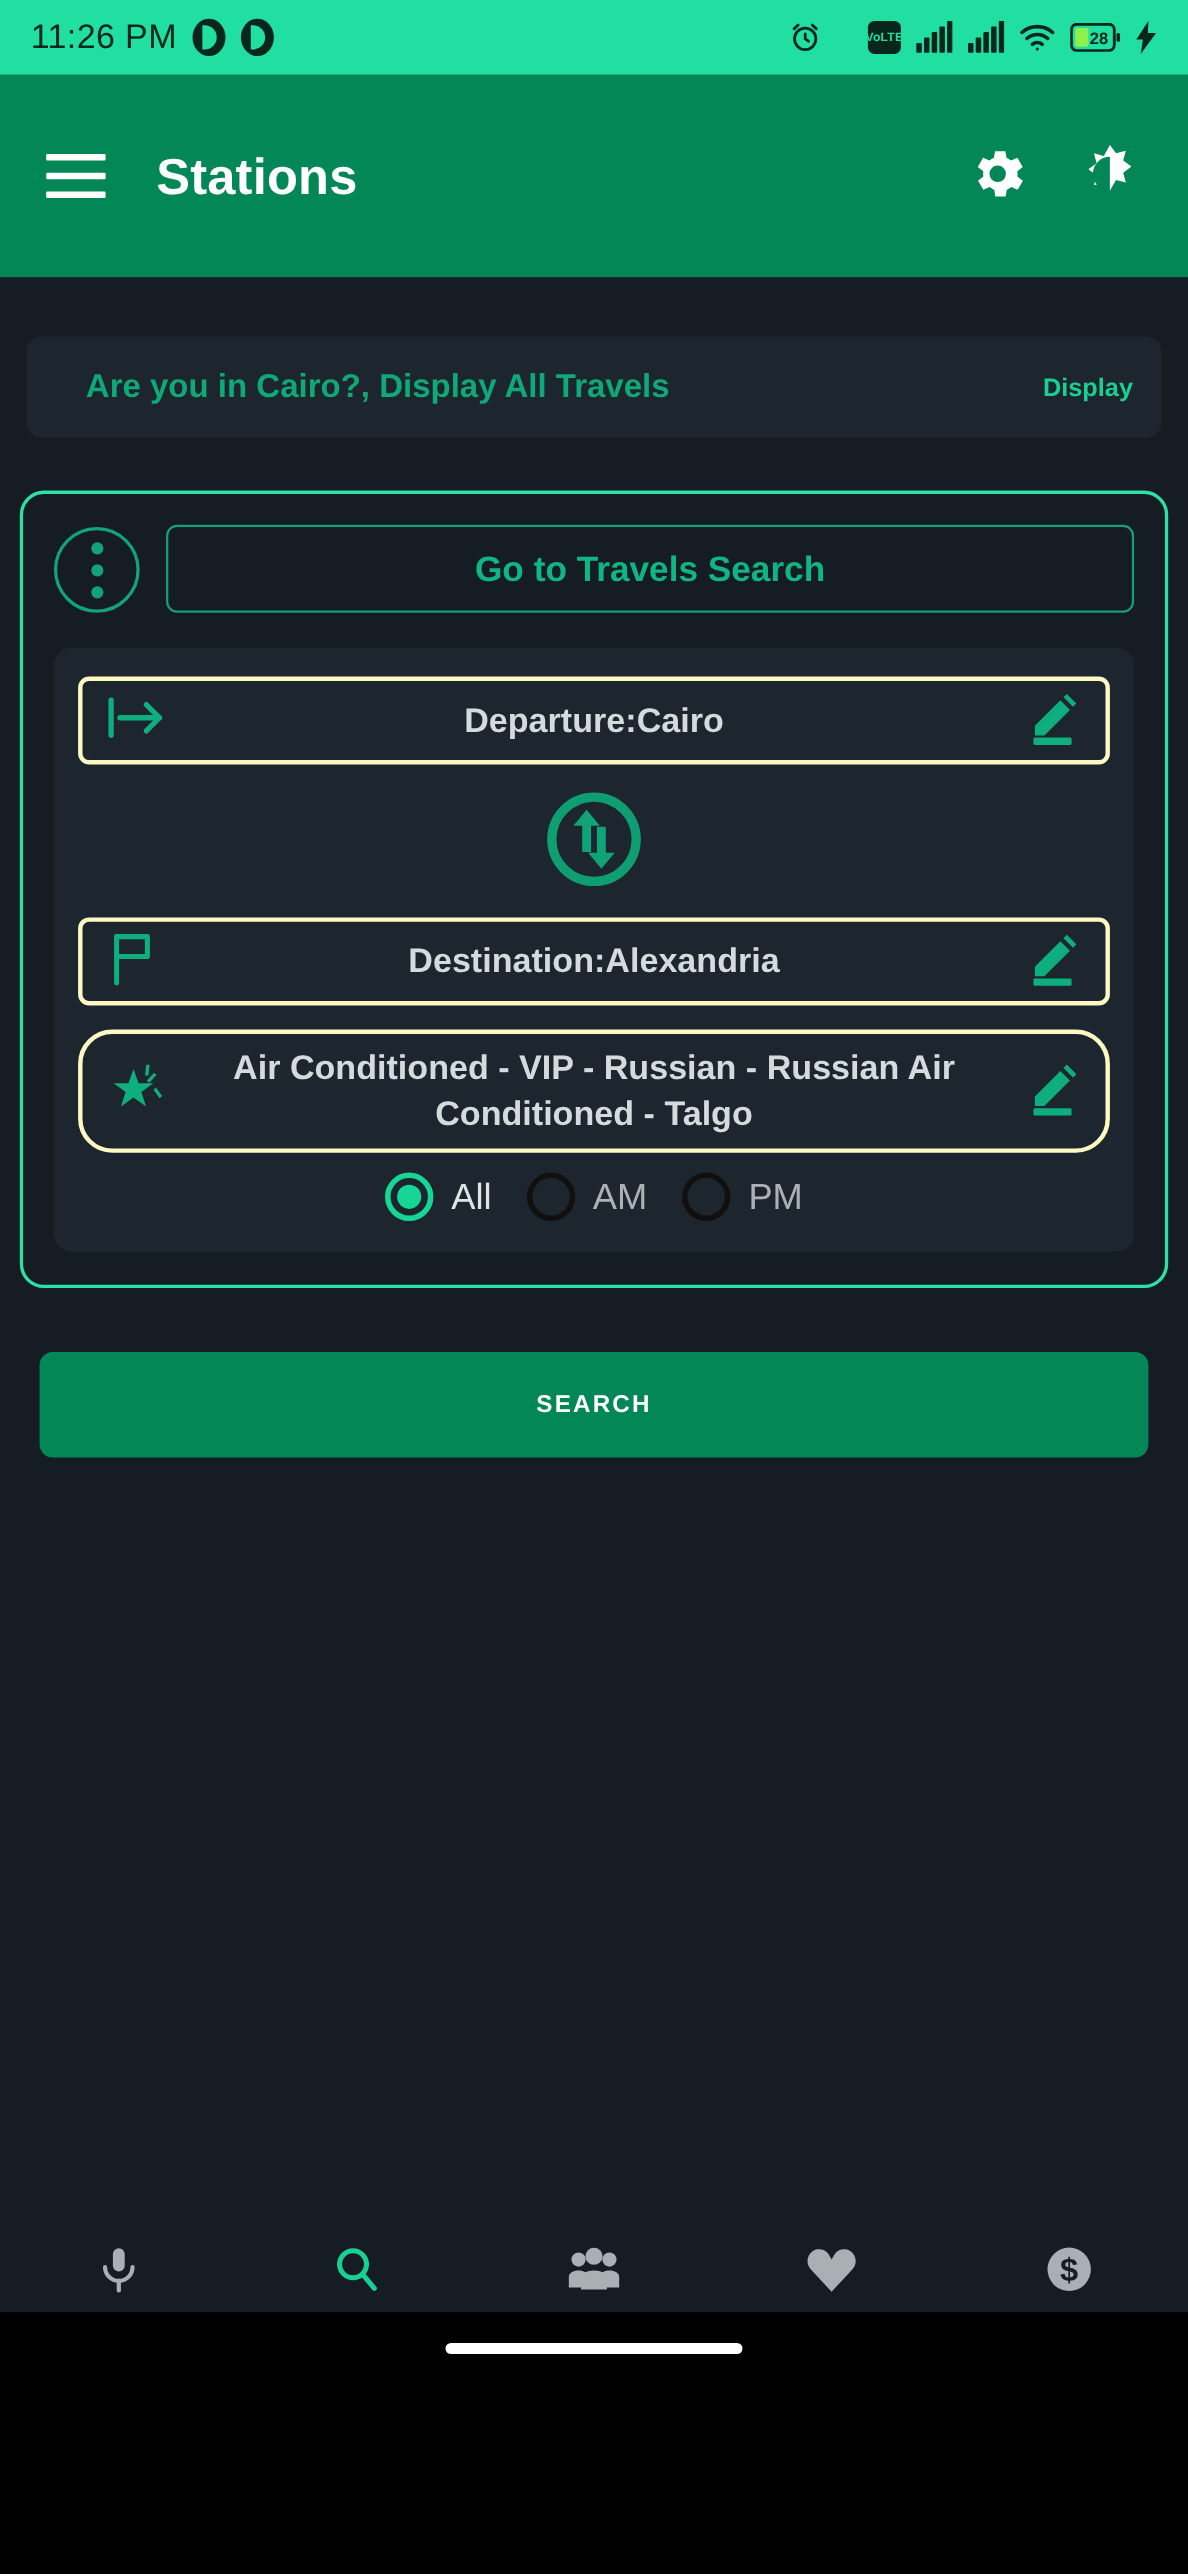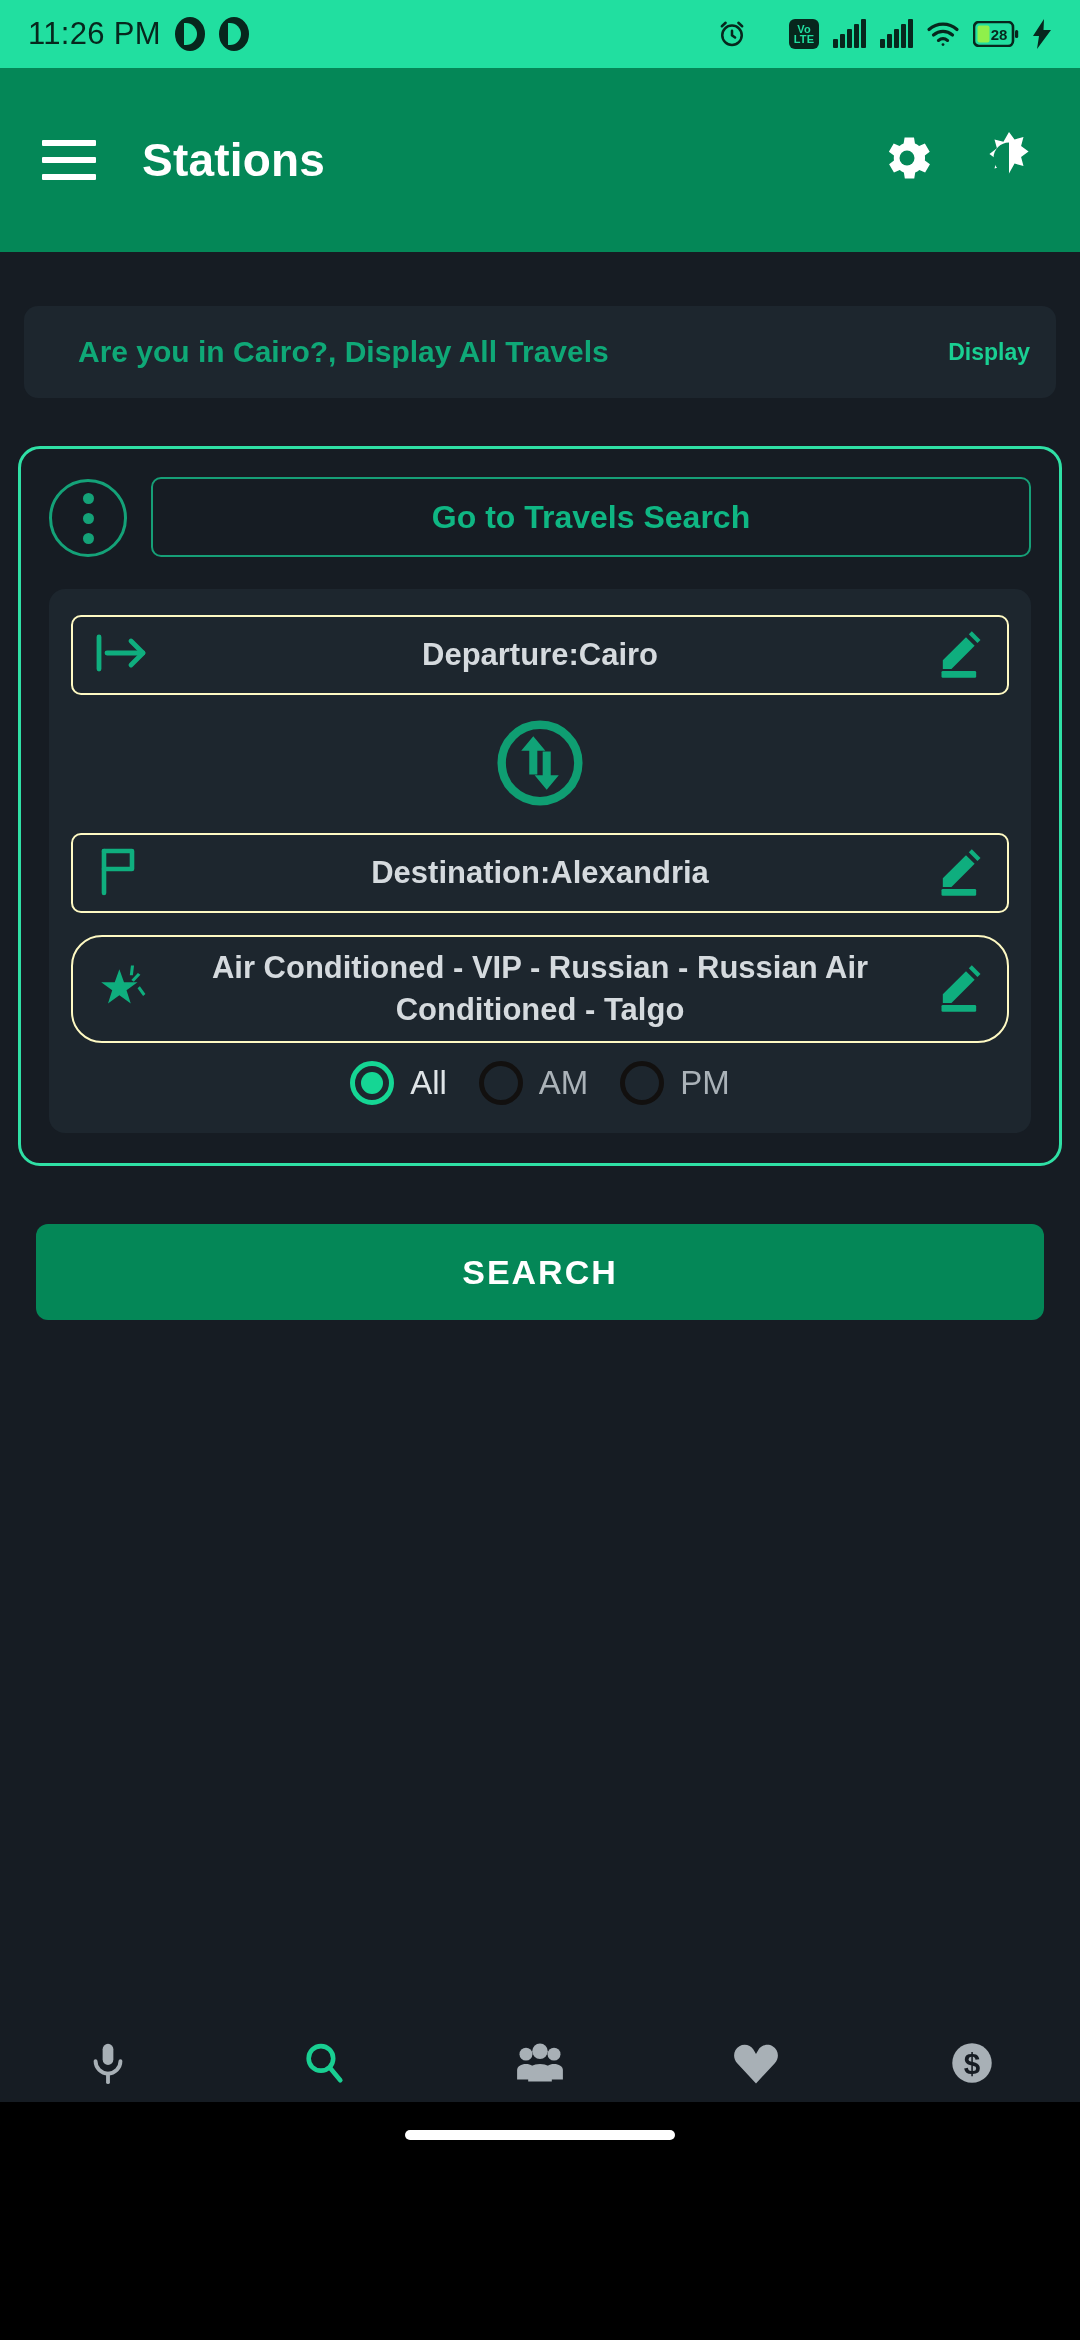--- a/index.html
+++ b/index.html
@@ -26,21 +26,21 @@
     flex: 0 0 68px;
   }
   .sb-left { display: flex; align-items: center; gap: 14px; }
   .sb-time { font-size: 31px; font-weight: 500; letter-spacing: .3px; color: #07271d; }
   .sb-right { margin-left: auto; display: flex; align-items: center; gap: 13px; }
   .sb-ico { display: block; }
   .sb-chip {
     width: 30px; height: 30px; border-radius: 6px;
     background: #07271d; color: #21dfa0;
     font-size: 11px; font-weight: 700; line-height: 10px;
-    display: flex; flex-direction: column;
+    display: flex; flex-direction: row;
     align-items: center; justify-content: center;
     letter-spacing: .2px;
     margin-left: 28px;
   }
   .moon-badge {
     width: 30px; height: 34px; border-radius: 50%;
     background: #07271d; display: inline-block; position: relative;
   }
   .moon-badge::after {
     content: ""; position: absolute; left: 9px; top: 6px;
@@ -102,21 +102,21 @@
 
   .inner-panel {
     margin-top: 32px;
     background: #1d262e;
     border-radius: 16px;
     padding: 26px 22px 28px 22px;
   }
 
   .field {
     position: relative;
-    border: 2px solid #fef9c3; border-radius: 10px;
+    border: 4px solid #fef9c3; border-radius: 10px;
     background: #1d262e;
     min-height: 80px;
     display: flex; align-items: center;
     padding: 10px 96px 10px 96px;
     cursor: pointer;
   }
   .field + .field { margin-top: 22px; }
   .field-icon { position: absolute; left: 22px; top: 50%; transform: translateY(-50%); }
   .field-edit { position: absolute; right: 20px; top: 50%; transform: translateY(-50%); }
   .field-text {
@@ -145,21 +145,21 @@
   }
   .radio .lbl { font-size: 33px; color: #aab2b8; }
   .radio.on .lbl { color: #dfe4e7; }
 
   .search-btn {
     margin: 58px 36px 0 36px;
     height: 96px;
     background: #048757;
     border-radius: 12px;
     display: flex; align-items: center; justify-content: center;
-    color: #fff; font-size: 34px; font-weight: 700; letter-spacing: 2px;
+    color: #fff; font-size: 22px; font-weight: 700; letter-spacing: 2px;
     cursor: pointer;
   }
 
   
   .bottomnav {
     position: absolute; left: 0; right: 0; bottom: 0;
     height: 146px;
     background: #161c23;
     display: flex; align-items: center;
   }

